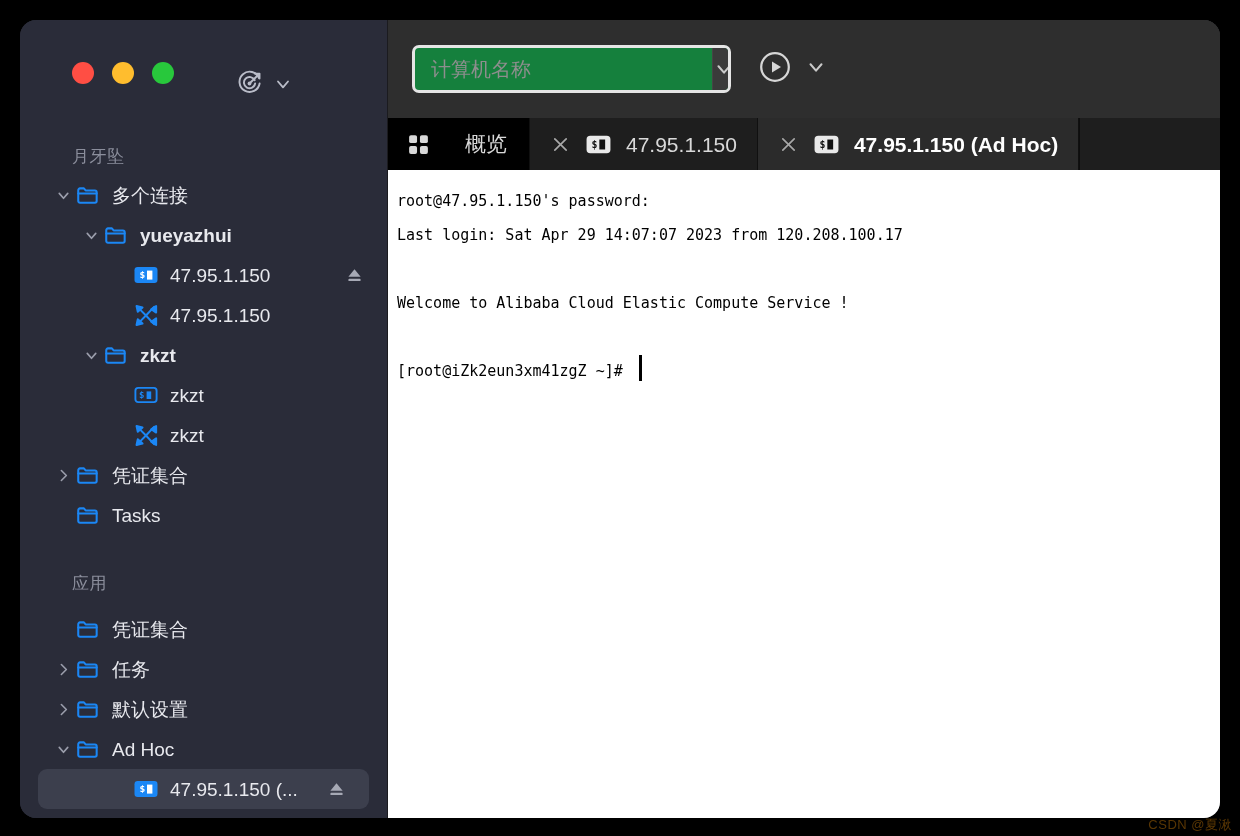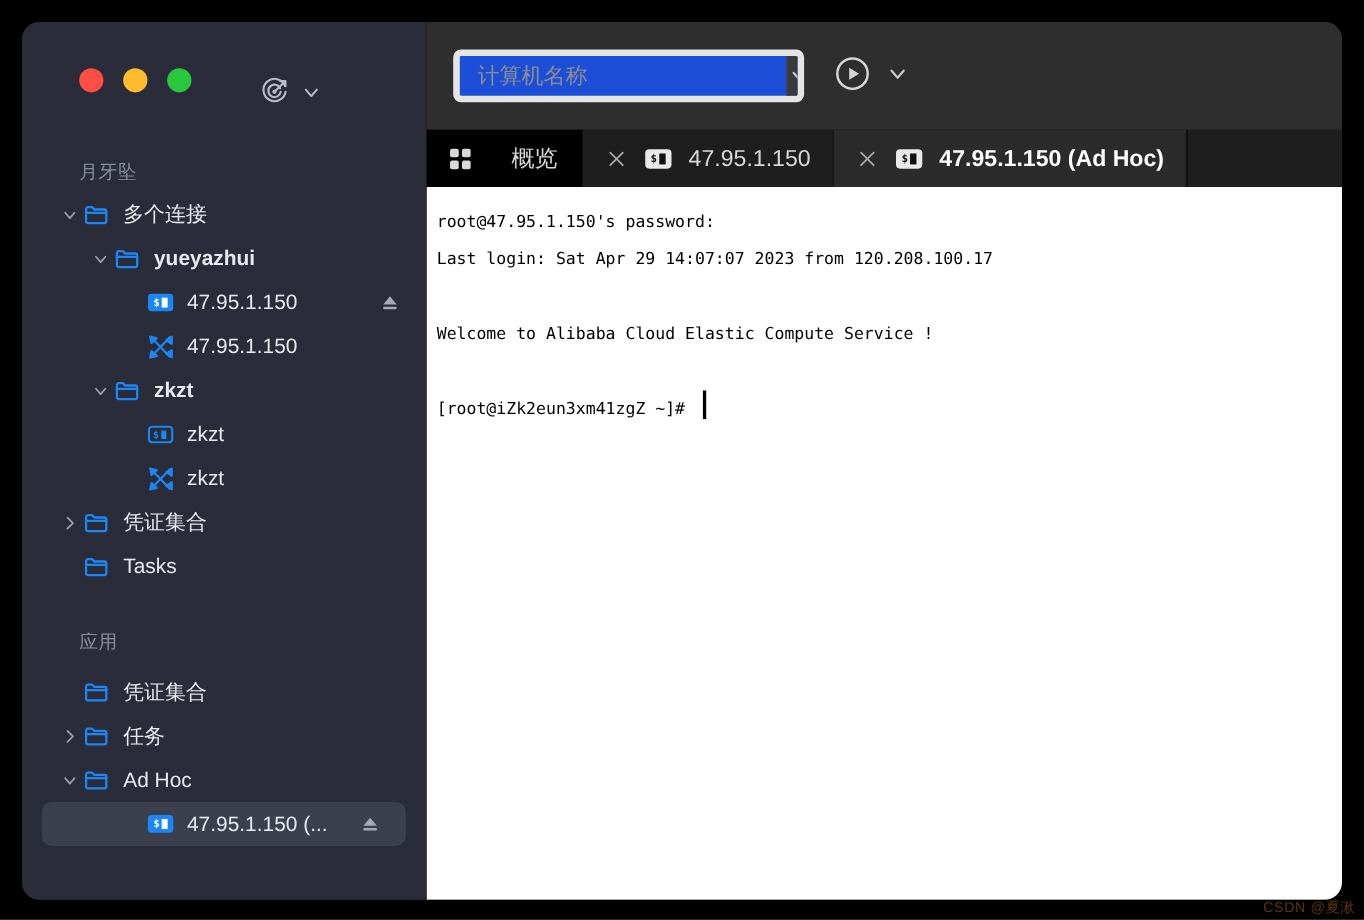--- a/index.html
+++ b/index.html
@@ -135,22 +135,22 @@
     align-items: center;
     padding-left: 24px;
     gap: 26px;
   }
 
   #computer-search {
     display: flex;
     align-items: center;
     width: 319px;
     height: 48px;
-    background: #1d4ed8;
-    border: 6px solid #e5e5e5;
+    background: #15803d;
+    border: 3px solid #e5e5e5;
     border-radius: 7px;
     overflow: hidden;
   }
   #computer-search-input {
     flex: 1 1 auto;
     height: 100%;
     background: transparent;
     border: 0;
     outline: none;
     color: #d8d8d8;
@@ -415,20 +415,34 @@
             <svg width="26" height="26" viewBox="0 0 24 24" fill="none" stroke="#1b87f5" stroke-width="1.9" stroke-linejoin="round" stroke-linecap="round">
           <path d="M3 7.5a1.6 1.6 0 0 1 1.6-1.6h3.6l1.6 1.9h8.6A1.6 1.6 0 0 1 20 9.4v8.2a1.6 1.6 0 0 1-1.6 1.6H4.6A1.6 1.6 0 0 1 3 17.6z"></path>
           <path d="M3 10.6h17"></path>
             </svg>
           </span>
           <span class="lbl">任务</span>
         </div>
         <div class="row indent-0">
           <span class="chev">
             <svg width="17" height="17" viewBox="0 0 24 24" fill="none" stroke="#9a9dab" stroke-width="2.3" stroke-linecap="round" stroke-linejoin="round">
+      <polyline points="9 5 16 12 9 19"></polyline>
+            </svg>
+          </span>
+          <span class="ico">
+            <svg width="26" height="26" viewBox="0 0 24 24" fill="none" stroke="#1b87f5" stroke-width="1.9" stroke-linejoin="round" stroke-linecap="round">
+          <path d="M3 7.5a1.6 1.6 0 0 1 1.6-1.6h3.6l1.6 1.9h8.6A1.6 1.6 0 0 1 20 9.4v8.2a1.6 1.6 0 0 1-1.6 1.6H4.6A1.6 1.6 0 0 1 3 17.6z"></path>
+          <path d="M3 10.6h17"></path>
+            </svg>
+          </span>
+          <span class="lbl">默认设置</span>
+        </div>
+        <div class="row indent-0">
+          <span class="chev">
+            <svg width="17" height="17" viewBox="0 0 24 24" fill="none" stroke="#9a9dab" stroke-width="2.3" stroke-linecap="round" stroke-linejoin="round">
       <polyline points="6 9 12 16 18 9"></polyline>
             </svg>
           </span>
           <span class="ico">
             <svg width="26" height="26" viewBox="0 0 24 24" fill="none" stroke="#1b87f5" stroke-width="1.9" stroke-linejoin="round" stroke-linecap="round">
           <path d="M3 7.5a1.6 1.6 0 0 1 1.6-1.6h3.6l1.6 1.9h8.6A1.6 1.6 0 0 1 20 9.4v8.2a1.6 1.6 0 0 1-1.6 1.6H4.6A1.6 1.6 0 0 1 3 17.6z"></path>
           <path d="M3 10.6h17"></path>
             </svg>
           </span>
           <span class="lbl">Ad Hoc</span>

